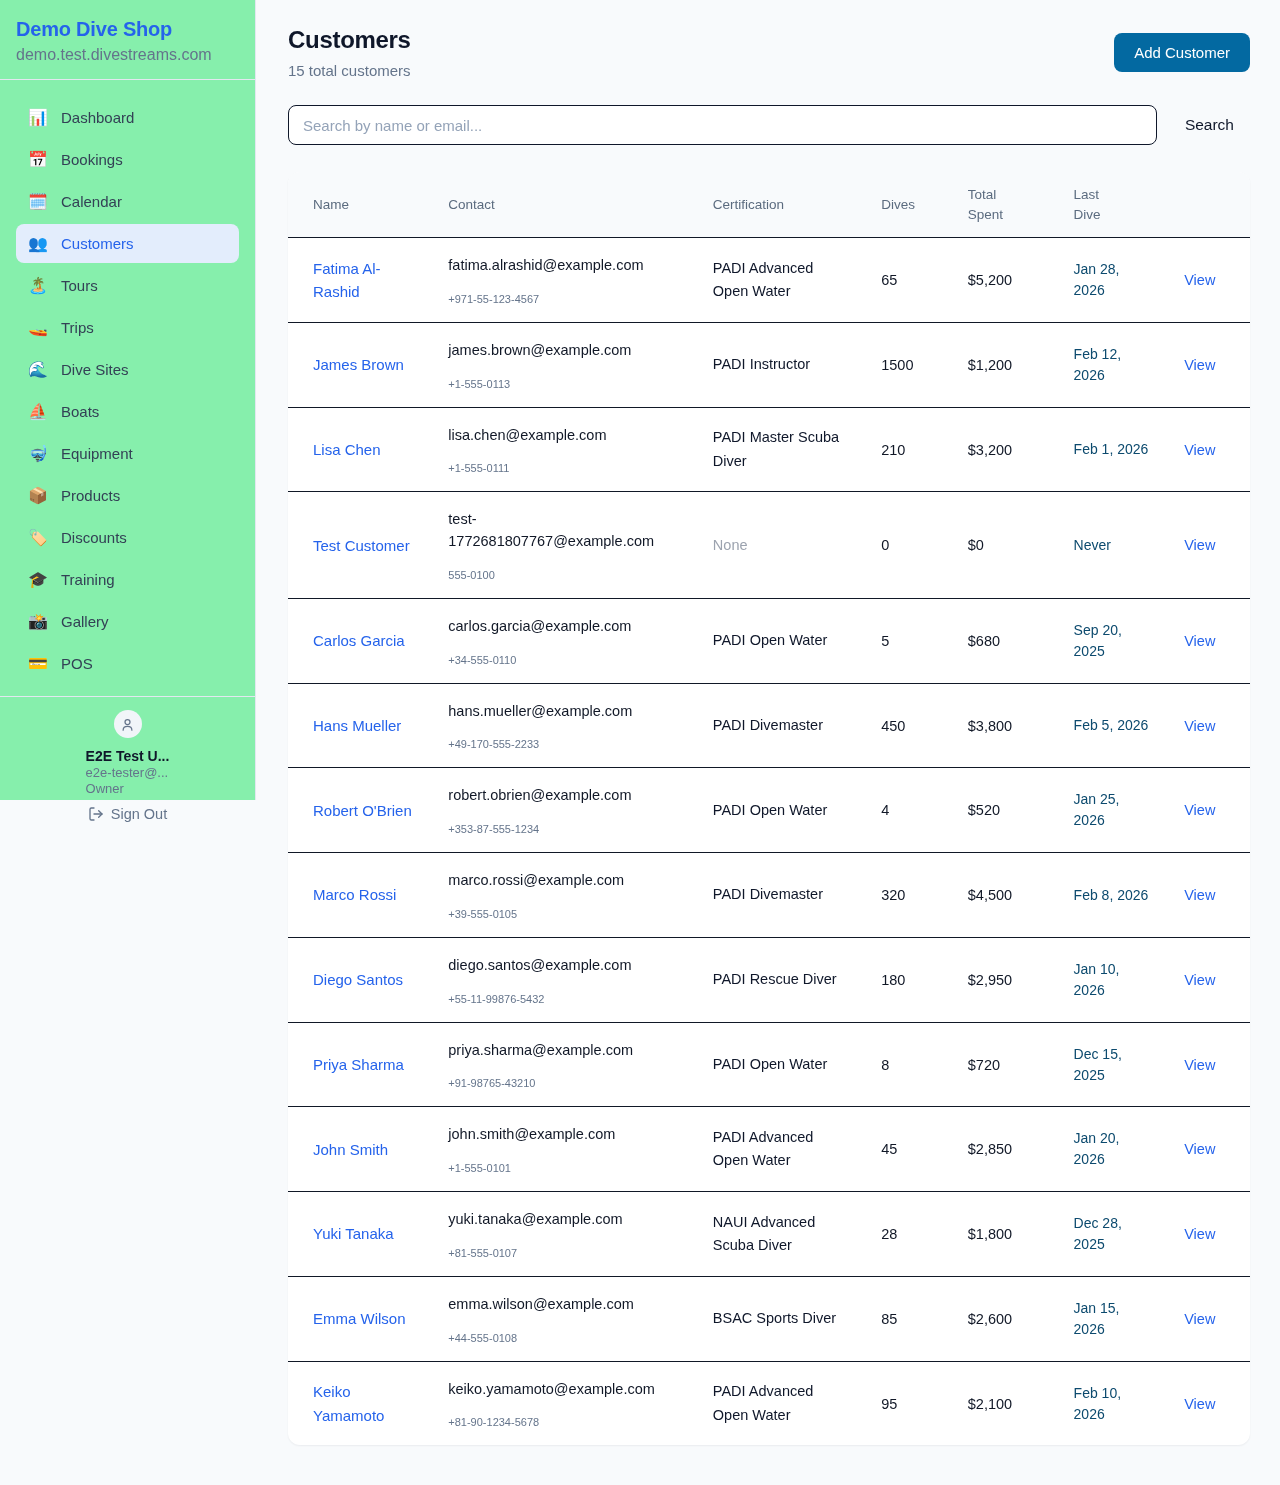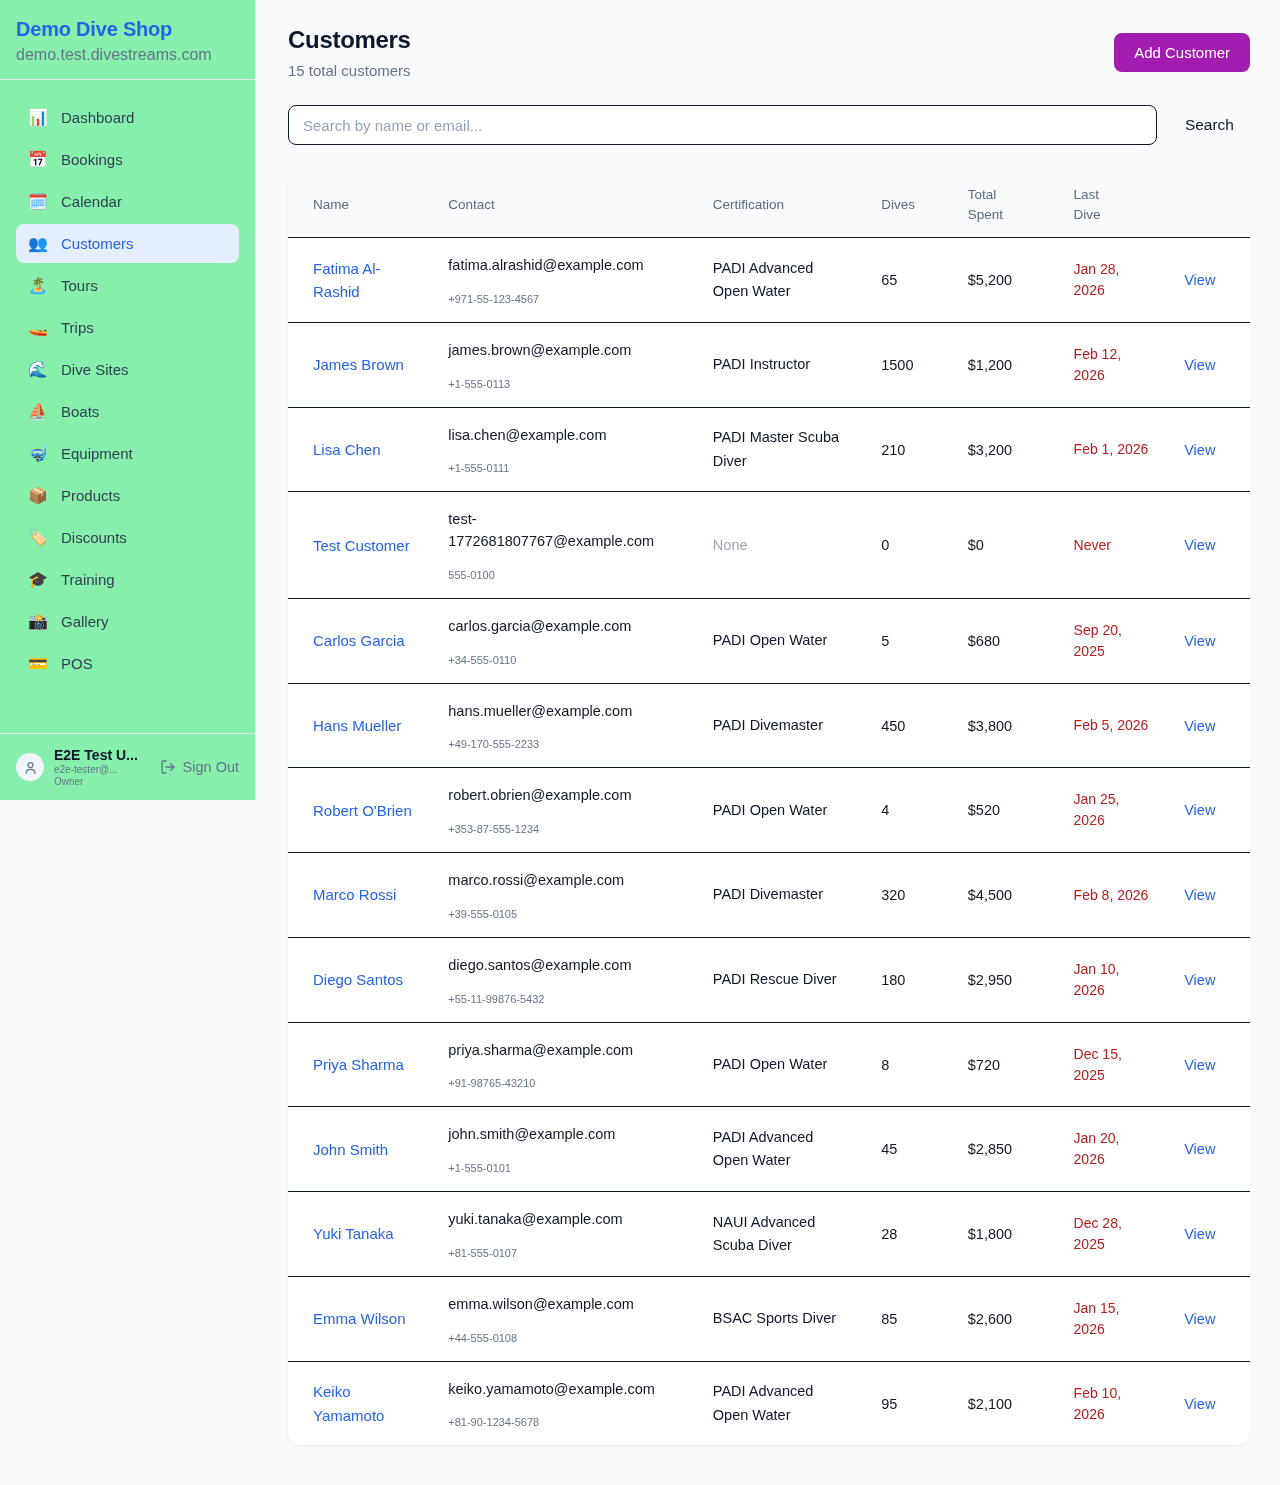--- a/index.html
+++ b/index.html
@@ -31,43 +31,43 @@
     display: flex; align-items: center; gap: 13px;
     padding: 10px 12px; border-radius: 8px;
     font-size: 15px; color: #334155;
     margin-bottom: 3px; cursor: pointer;
   }
   .nav-item .nav-icon { width: 20px; font-size: 16px; text-align: center; flex: none; }
   .nav-item.active { background: #e3edfc; color: #2563eb; }
   .sidebar-footer {
     border-top: 1px solid #e2e8f0;
     padding: 13px 16px;
-    display: flex; align-items: center; gap: 10px;
+    display: flex; align-items: center; gap: 10px; flex-direction: column;
   }
   .avatar {
     width: 28px; height: 28px; border-radius: 50%;
     background: #f1f5f9; color: #64748b;
     display: flex; align-items: center; justify-content: center;
     flex: none;
   }
   .user-info { min-width: 0; flex: 1; }
   .user-name { font-size: 14px; font-weight: bold; color: #0f172a; white-space: nowrap; }
-  .user-email, .user-role { font-size: 10px; color: #64748b; margin-top: 1px; white-space: nowrap; }
+  .user-email, .user-role { font-size: 13px; color: #64748b; margin-top: 1px; white-space: nowrap; }
   .signout {
     display: flex; align-items: center; gap: 7px;
     color: #64748b; font-size: 14.5px; cursor: pointer; flex: none;
   }
 
   
   .main { margin-left: 256px; padding: 26px 30px 30px 32px; }
   .page-header { display: flex; justify-content: space-between; align-items: flex-start; }
   .page-title { font-size: 24px; font-weight: bold; color: #0f172a; letter-spacing: -0.3px; }
   .page-subtitle { font-size: 15px; color: #64748b; margin-top: 8px; }
   .btn-primary {
-    background: #a21caf; color: #ffffff;
+    background: #0369a1; color: #ffffff;
     font-size: 15px; font-weight: 500;
     font-family: "Liberation Sans", sans-serif;
     border: none; border-radius: 8px;
     padding: 11px 20px; margin-top: 7px; cursor: pointer;
   }
   .search-row { display: flex; margin-top: 26px; }
   .search-input {
     flex: 1; height: 40px;
     border: 1px solid #0f172a; border-radius: 8px;
     padding: 0 14px; font-size: 15px;
@@ -114,21 +114,21 @@
     border-bottom: 1px solid #111827;
     vertical-align: middle;
   }
   tbody tr:last-child td { border-bottom: none; }
   .name-link { color: #2563eb; font-size: 15px; font-weight: 500; line-height: 1.55; text-decoration: none; cursor: pointer; display: inline-block; }
   .email { font-size: 14.5px; color: #111827; line-height: 1.5; word-wrap: break-word; }
   .phone { font-size: 11px; color: #64748b; margin-top: 16px; }
   .cert { font-size: 14.5px; color: #0f172a; line-height: 1.6; }
   .cert.muted { color: #9ca3af; }
   .dives, .spent { font-size: 14.5px; color: #111827; }
-  .last-dive { font-size: 14px; color: #b91c1c; line-height: 1.5; }
+  .last-dive { font-size: 14px; color: #0c4a6e; line-height: 1.5; }
   .view-link { color: #2563eb; font-size: 14.5px; font-weight: 500; text-decoration: none; cursor: pointer; }
 </style>
 </head>
 <body>
 
 <aside class="sidebar">
   <div class="brand-block">
     <div class="brand-title">Demo Dive Shop</div>
     <div class="brand-domain">demo.test.divestreams.com</div>
   </div>

